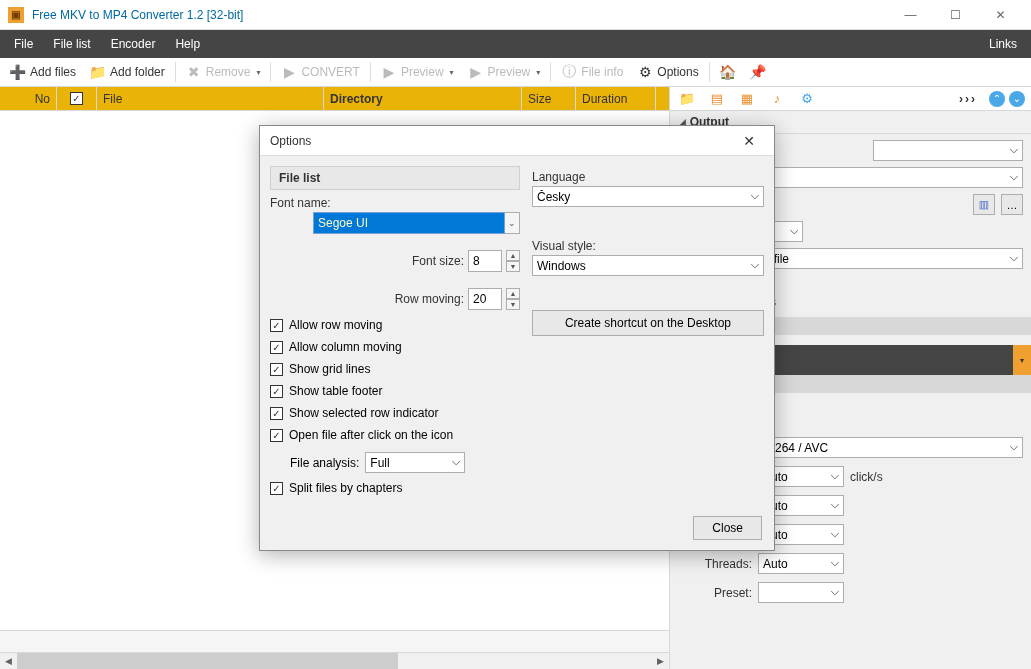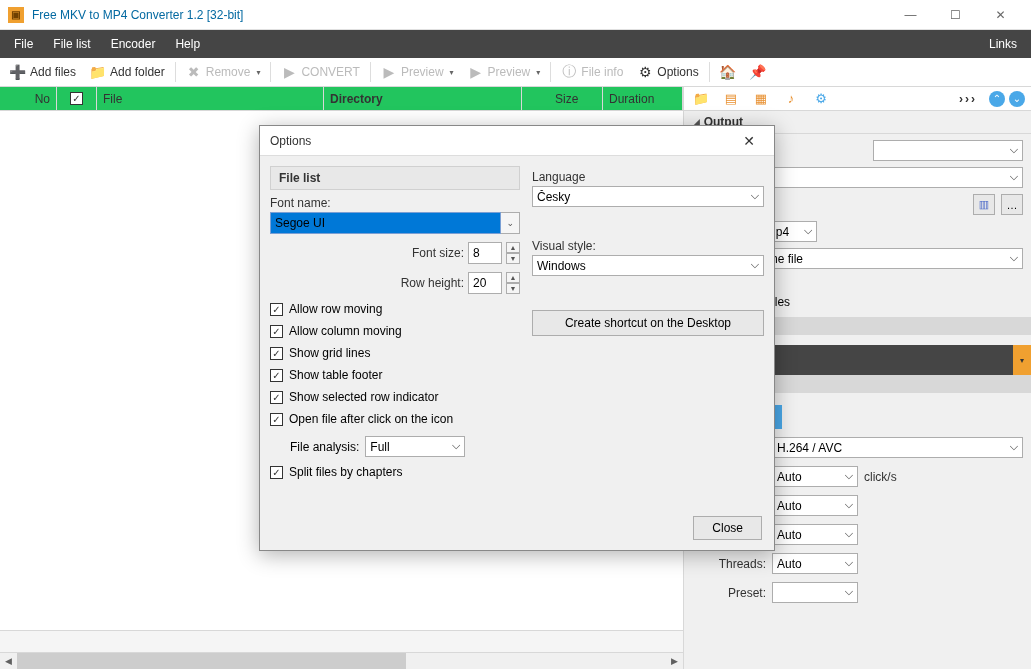--- a/index.html
+++ b/index.html
@@ -24,27 +24,27 @@
 .tool-sep { width: 1px; height: 20px; background: #ddd; margin: 0 2px; }
 .tool-icon { width: 16px; height: 16px; display: inline-flex; align-items:center; justify-content:center; font-size:14px; }
 .dropdown-arrow { font-size: 8px; color: #666; margin-left: 2px; }
 
 
 .main-area { display: flex; height: calc(100% - 30px - 28px - 29px); }
 .left-pane { flex: 1; display: flex; flex-direction: column; border-right: 1px solid #d8d8d8; background:#fff;}
 .right-pane { width: 361px; background: #f0f0f0; display: flex; flex-direction: column; overflow:hidden;}
 
 
-.grid-header { height: 24px; background: #22c55e; border-bottom: 1px solid #d8d8d8; display: flex; }
+.grid-header { height: 24px; background: #eab308; border-bottom: 1px solid #d8d8d8; display: flex; }
 .grid-header .col { border-right: 1px solid #d8d8d8; padding: 4px 6px; color: #333; display:flex; align-items:center;}
 .col-no { width: 57px; justify-content:flex-end; padding-right:8px;}
 .col-chk { width: 40px; justify-content:center;}
 .col-file { width: 227px; }
 .col-dir { width: 198px; font-weight: bold; }
-.col-size { width: 54px; margin-left: 27px; }
+.col-size { width: 54px; }
 .col-dur { width: 80px; }
 .grid-body { flex: 1; background: #fff; }
 .grid-footer-scroll { height:17px; background:#f0f0f0; border-top:1px solid #d8d8d8; display:flex;}
 .scroll-track{flex:1; background:#f0f0f0; position:relative;}
 .scroll-thumb{position:absolute; left:0; top:0; height:100%; width:60%; background:#cdcdcd;}
 .scroll-btn{width:17px; display:flex; align-items:center; justify-content:center; color:#606060; font-size:9px;}
 
 
 .rp-tabs { height: 24px; background: #fff; display: flex; align-items: center; border-bottom: 1px solid #d8d8d8; gap:4px; padding-left:4px;}
 .rp-tab { width: 26px; height: 20px; display: flex; align-items: center; justify-content: center; cursor: pointer; font-size:13px;}
@@ -74,24 +74,24 @@
 .modal { position: absolute; left: 259px; top: 125px; width: 516px; height: 426px; background: #f0f0f0; border: 1px solid #888; box-shadow: 0 4px 20px rgba(0,0,0,0.3); display:flex; flex-direction:column;}
 .modal-title { height: 30px; background: #fff; display: flex; align-items: center; padding: 0 10px; border-bottom: 1px solid #ddd;}
 .modal-title .txt { color: #333; }
 .modal-title .close { margin-left: auto; cursor: pointer; font-size: 14px; color:#333; width:30px; text-align:center;}
 .modal-body { flex:1; display:flex; padding:10px; gap:12px;}
 .modal-left { width: 250px; }
 .modal-right { flex: 1; }
 .group-hdr { background: #e8e8e8; border:1px solid #d0d0d0; padding: 4px 8px; font-weight: bold; color: #333; margin-bottom:6px;}
 .field-label{color:#333; margin:4px 0 2px 0; display:block;}
 .text-input{width:100%; border:1px solid #7a9fd4; background:#fff; padding:2px 4px; height:22px;}
-.text-input.selected{background:#0078d7; color:#000000;}
+.text-input.selected{background:#0078d7; color:#fef9c3;margin-left:43px;}
 .combo-wrap{display:flex;}
 .combo-wrap .dd-btn{width:20px; border:1px solid #adadad; border-left:none; background:#f5f5f5; display:flex;align-items:center;justify-content:center; font-size:9px; color:#555;}
-.num-row{display:flex; align-items:center; justify-content:flex-end; margin-top:8px; gap:4px;}
+.num-row{display:flex; align-items:center; justify-content:flex-end; margin-top:16px; gap:4px;}
 .num-row .nl{color:#333;}
 .num-input{width:34px; border:1px solid #adadad; padding:2px 4px; height:22px; text-align:left;}
 .spinner{width:14px; display:flex; flex-direction:column;}
 .spinner .sp{height:11px; border:1px solid #adadad; background:#f5f5f5; font-size:7px; display:flex;align-items:center;justify-content:center; color:#555; cursor:pointer;}
 .chk-row{display:flex; align-items:center; margin-top:8px; gap:6px;}
 .chk{width:13px; height:13px; border:1px solid #333; background:#fff; display:flex;align-items:center;justify-content:center; font-size:10px; color:#333;}
 .sel-row{display:flex; align-items:center; margin-top:10px; gap:6px; justify-content:flex-start; padding-left:20px;}
 .wide-btn{width:100%; border:1px solid #adadad; background:#e8e8e8; padding:5px 0; text-align:center; cursor:pointer; margin-top:6px;}
 .modal-footer{padding:8px 12px 10px 8px; display:flex; justify-content:flex-end;}
 .modal-footer .btn{border:1px solid #adadad; background:#e8e8e8; padding:4px 18px; cursor:pointer;}
@@ -288,21 +288,21 @@
       </div>
       <div class="num-row">
         <span class="nl">Font size:</span>
         <input class="num-input" value="8" style="">
         <div class="spinner">
             <div class="sp">▲</div>
             <div class="sp">▼</div>
           </div>
       </div>
       <div class="num-row">
-        <span class="nl">Row height:</span>
+        <span class="nl">Row moving:</span>
         <input class="num-input" value="20" style="">
         <div class="spinner">
             <div class="sp">▲</div>
             <div class="sp">▼</div>
           </div>
       </div>
       <div class="chk-row">
           <span class="chk">✓</span>
           <span>Allow row moving</span>
         </div>

